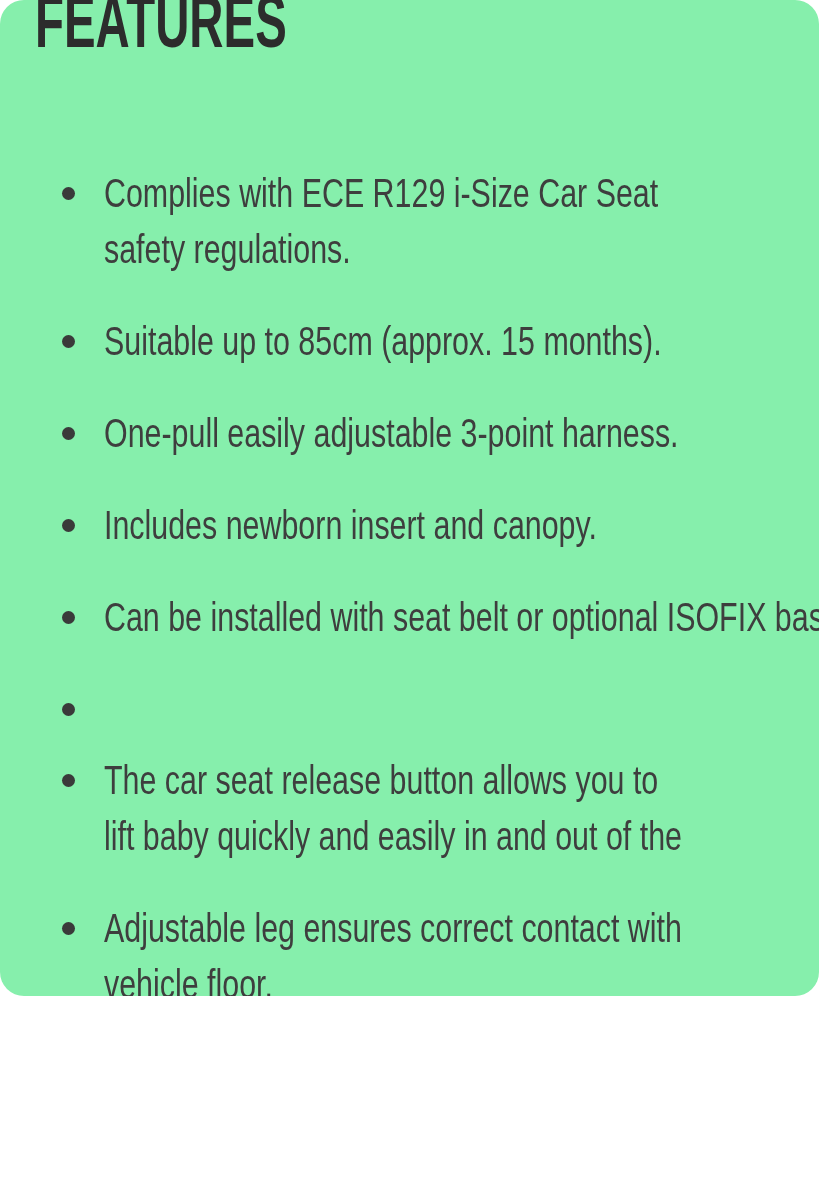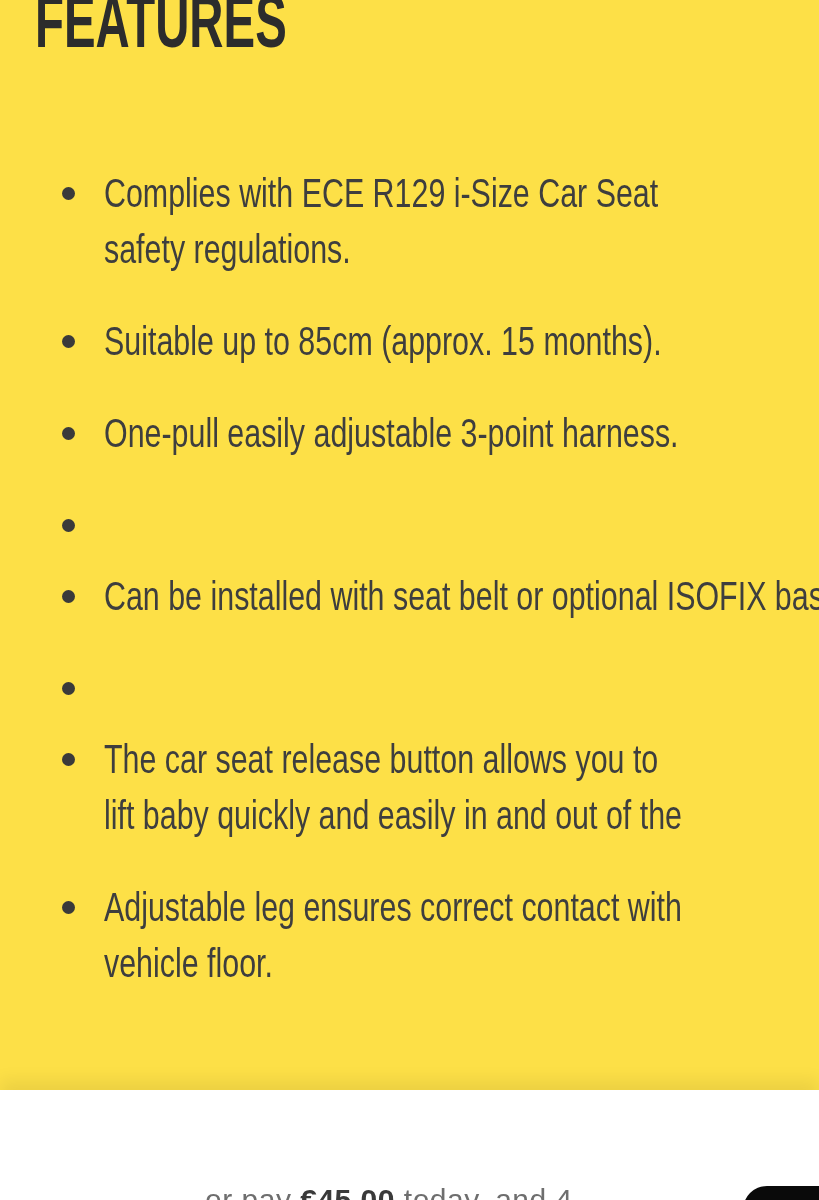--- a/index.html
+++ b/index.html
@@ -1,23 +1,24 @@
 <!DOCTYPE html>
 <html><head>
 <meta charset="utf-8">
 <style>
   html, body { margin: 0; padding: 0; background: #ffffff; }
   .screen {
     position: relative;
     width: 819px;
-    height: 1200px;
+    height: 996px;
     overflow: hidden;
-    background: #fde047;
+    background: #86efac;
     font-family: "Liberation Sans", sans-serif;
     color: #3c3c3c;
+    border-radius: 24px;
   }
 
   
   .features-heading {
     position: absolute;
     left: 35px;
     top: -15px;
     margin: 0;
     font-size: 74px;
     font-weight: bold;
@@ -130,20 +131,23 @@
       </div>
     </li>
     <li class="feature-item">
       <span class="bullet-dot"></span>
       <div class="feature-text">
         <span class="feature-line">One-pull easily adjustable 3-point harness.</span>
       </div>
     </li>
     <li class="feature-item">
       <span class="bullet-dot"></span>
+      <div class="feature-text">
+        <span class="feature-line">Includes newborn insert and canopy.</span>
+      </div>
     </li>
     <li class="feature-item">
       <span class="bullet-dot"></span>
       <div class="feature-text">
         <span class="feature-line">Can be installed with seat belt or optional ISOFIX base.</span>
       </div>
     </li>
     <li class="feature-item">
       <span class="bullet-dot"></span>
     </li>

